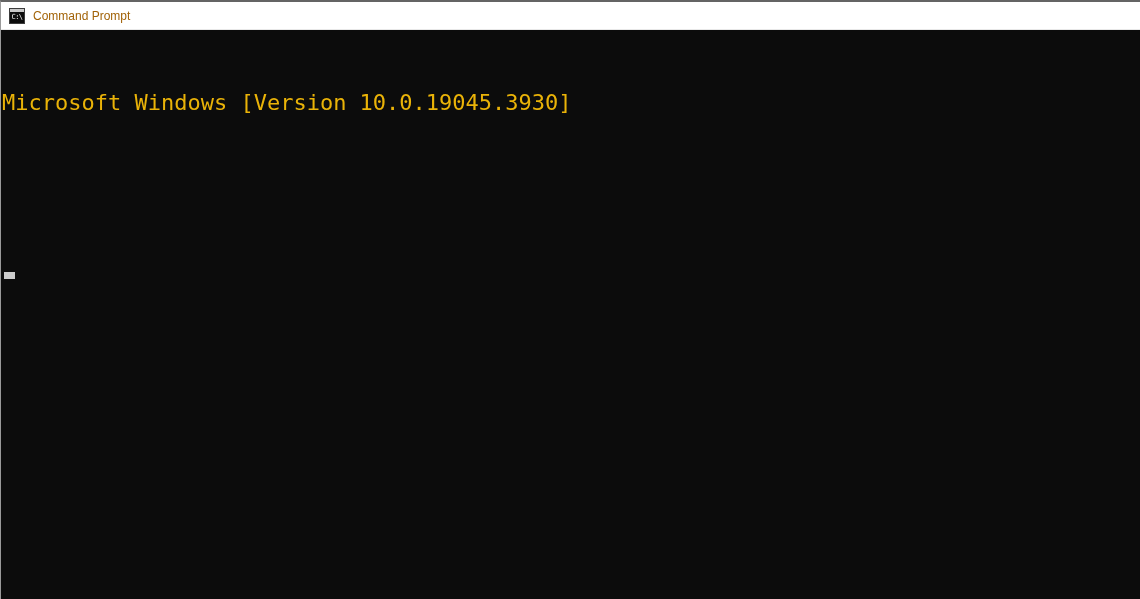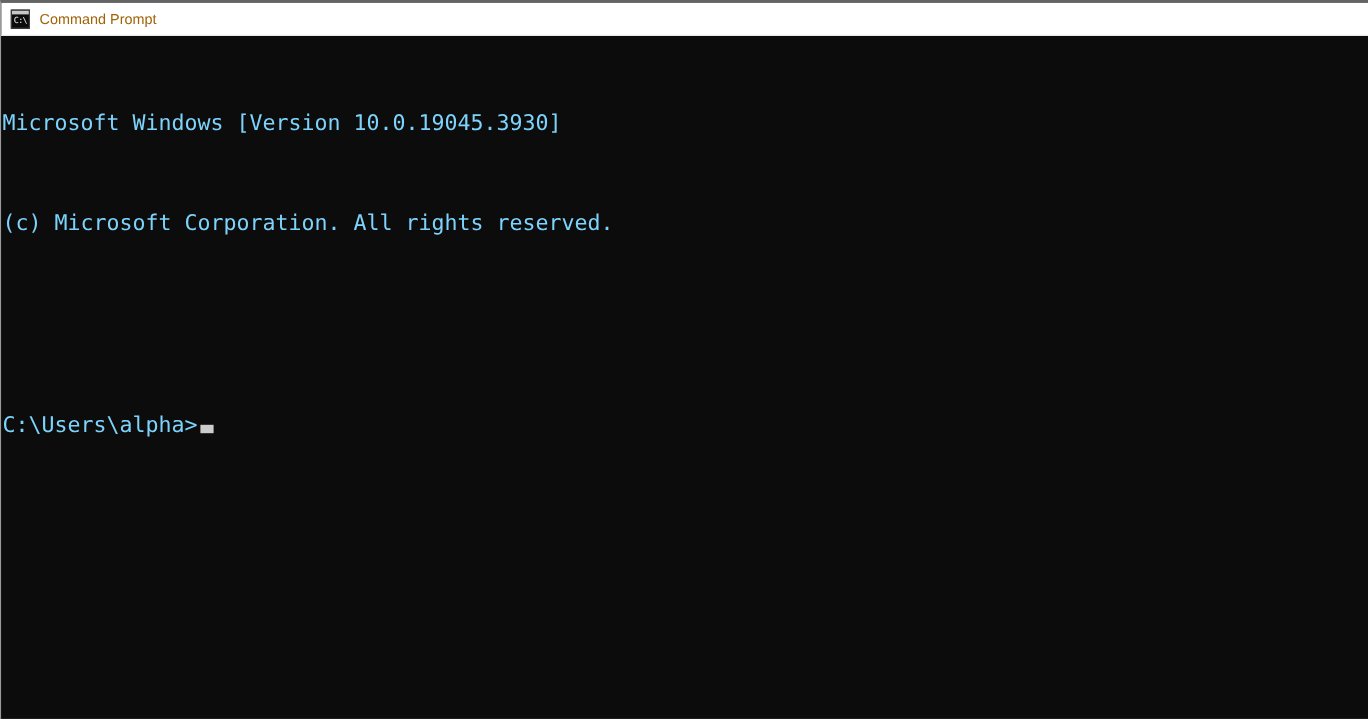--- a/index.html
+++ b/index.html
@@ -94,23 +94,23 @@
     right: 0;
     bottom: 0;
     background: #0c0c0c;
     overflow: hidden;
     padding: 3px 0 0 1px;
     box-sizing: border-box;
   }
 
   .console-text {
     font-family: "DejaVu Sans Mono", monospace;
-    font-size: 18px;
+    font-size: 22px;
     line-height: 28px;
-    color: #7dd3fc;
+    color: #eab308;
     letter-spacing: 0px;
     white-space: pre;
     margin: 0;
   }
 
   .line {
     height: 28px;
     white-space: pre;
   }
   .line.blank {
@@ -144,19 +144,18 @@
       <span class="frame"></span>
       <span class="strip"></span>
       <span class="glyph">C:\</span>
     </span>
     <span class="title-text">Command Prompt</span>
   </div>
 
   <div class="console">
     <div class="console-text">
       <div class="line">Microsoft Windows [Version 10.0.19045.3930]</div>
-      <div class="line">(c) Microsoft Corporation. All rights reserved.</div>
       <div class="line blank"></div>
-      <div class="prompt-line line"><span>C:\Users\alpha&gt;</span><span></span><span class="cursor"></span></div>
+      <div class="prompt-line line"><span></span><span class="cursor"></span></div>
     </div>
   </div>
 
 </div>
 
 </body></html>

